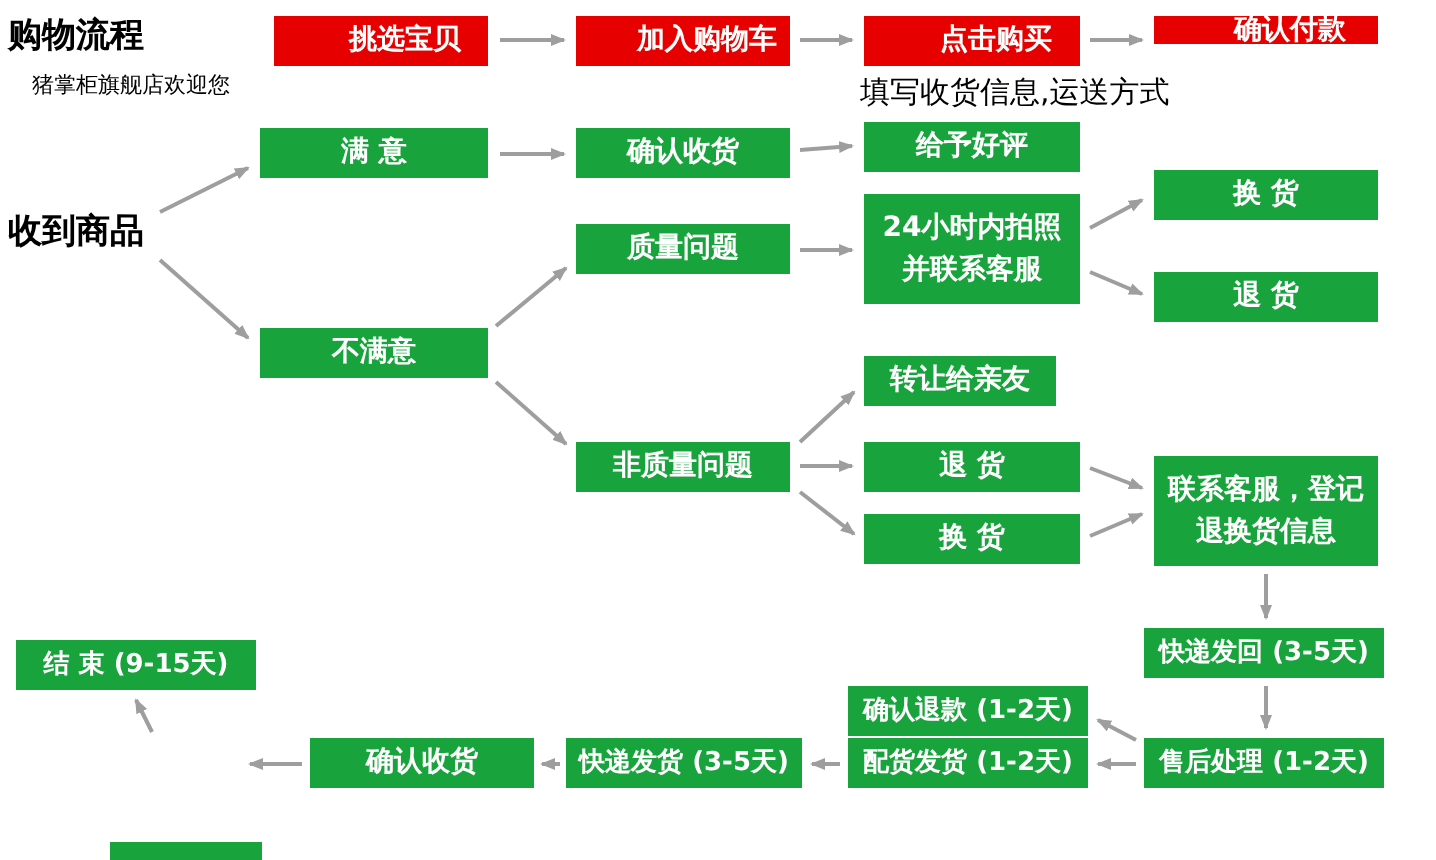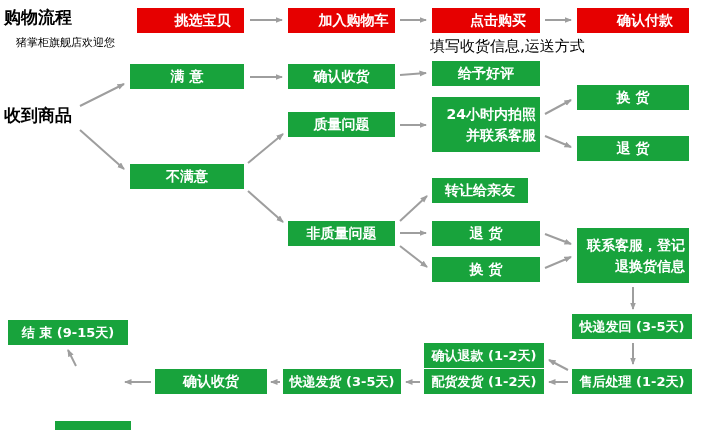--- a/index.html
+++ b/index.html
@@ -6,21 +6,21 @@
   html,body { background:#ffffff; }
   body { font-family:"DejaVu Sans","Liberation Sans",sans-serif; }
   .canvas { position:relative; width:718px; height:430px; background:#fff; overflow:hidden; }
   .node {
     position:absolute; z-index:2;
     display:flex; align-items:center; justify-content:center;
     color:#fff; font-weight:bold; font-size:14px;
     text-align:center; line-height:1.5; padding:0 4px;
   }
   .red   { background:var(--red,#e60000);padding-left:28px; }
-  .green { background:var(--green,#18a33c);text-align:right; }
+  .green { background:var(--green,#18a33c); }
   .fs13  { font-size:13px; }
   .title {
     position:absolute; left:4px; top:6px; z-index:2;
     color:#000; font-weight:bold; font-size:17px;
   }
   .subtitle {
     position:absolute; left:16px; top:35px; z-index:2;
     color:#000; font-size:11px;
   }
   .receive-label {
@@ -74,21 +74,21 @@
     <line x1="568" y1="382" x2="549" y2="382" marker-end="url(#ah)"></line>
     <line x1="420" y1="382" x2="406" y2="382" marker-end="url(#ah)"></line>
     <line x1="280" y1="382" x2="271" y2="382" marker-end="url(#ah)"></line>
     <line x1="151" y1="382" x2="125" y2="382" marker-end="url(#ah)"></line>
     <line x1="76" y1="366" x2="68" y2="350" marker-end="url(#ah)"></line>
   </svg>
 
   <div class="node red" style="left:137px;top:8px;width:107px;height:25px">挑选宝贝</div>
   <div class="node red" style="left:288px;top:8px;width:107px;height:25px">加入购物车</div>
   <div class="node red" style="left:432px;top:8px;width:108px;height:25px">点击购买</div>
-  <div class="node red" style="left:577px;top:8px;width:112px;height:25px">确认付款</div>
+  <div class="node red" style="left:577px;top:8px;width:112px;height:14px">确认付款</div>
 
   <div class="node green" style="left:130px;top:64px;width:114px;height:25px">满  意</div>
   <div class="node green" style="left:288px;top:64px;width:107px;height:25px">确认收货</div>
   <div class="node green" style="left:432px;top:61px;width:108px;height:25px">给予好评</div>
 
   <div class="node green" style="left:577px;top:85px;width:112px;height:25px">换  货</div>
   <div class="node green" style="left:288px;top:112px;width:107px;height:25px">质量问题</div>
   <div class="node green" style="left:432px;top:97px;width:108px;height:55px">24小时内拍照并联系客服</div>
   <div class="node green" style="left:577px;top:136px;width:112px;height:25px">退  货</div>
 

